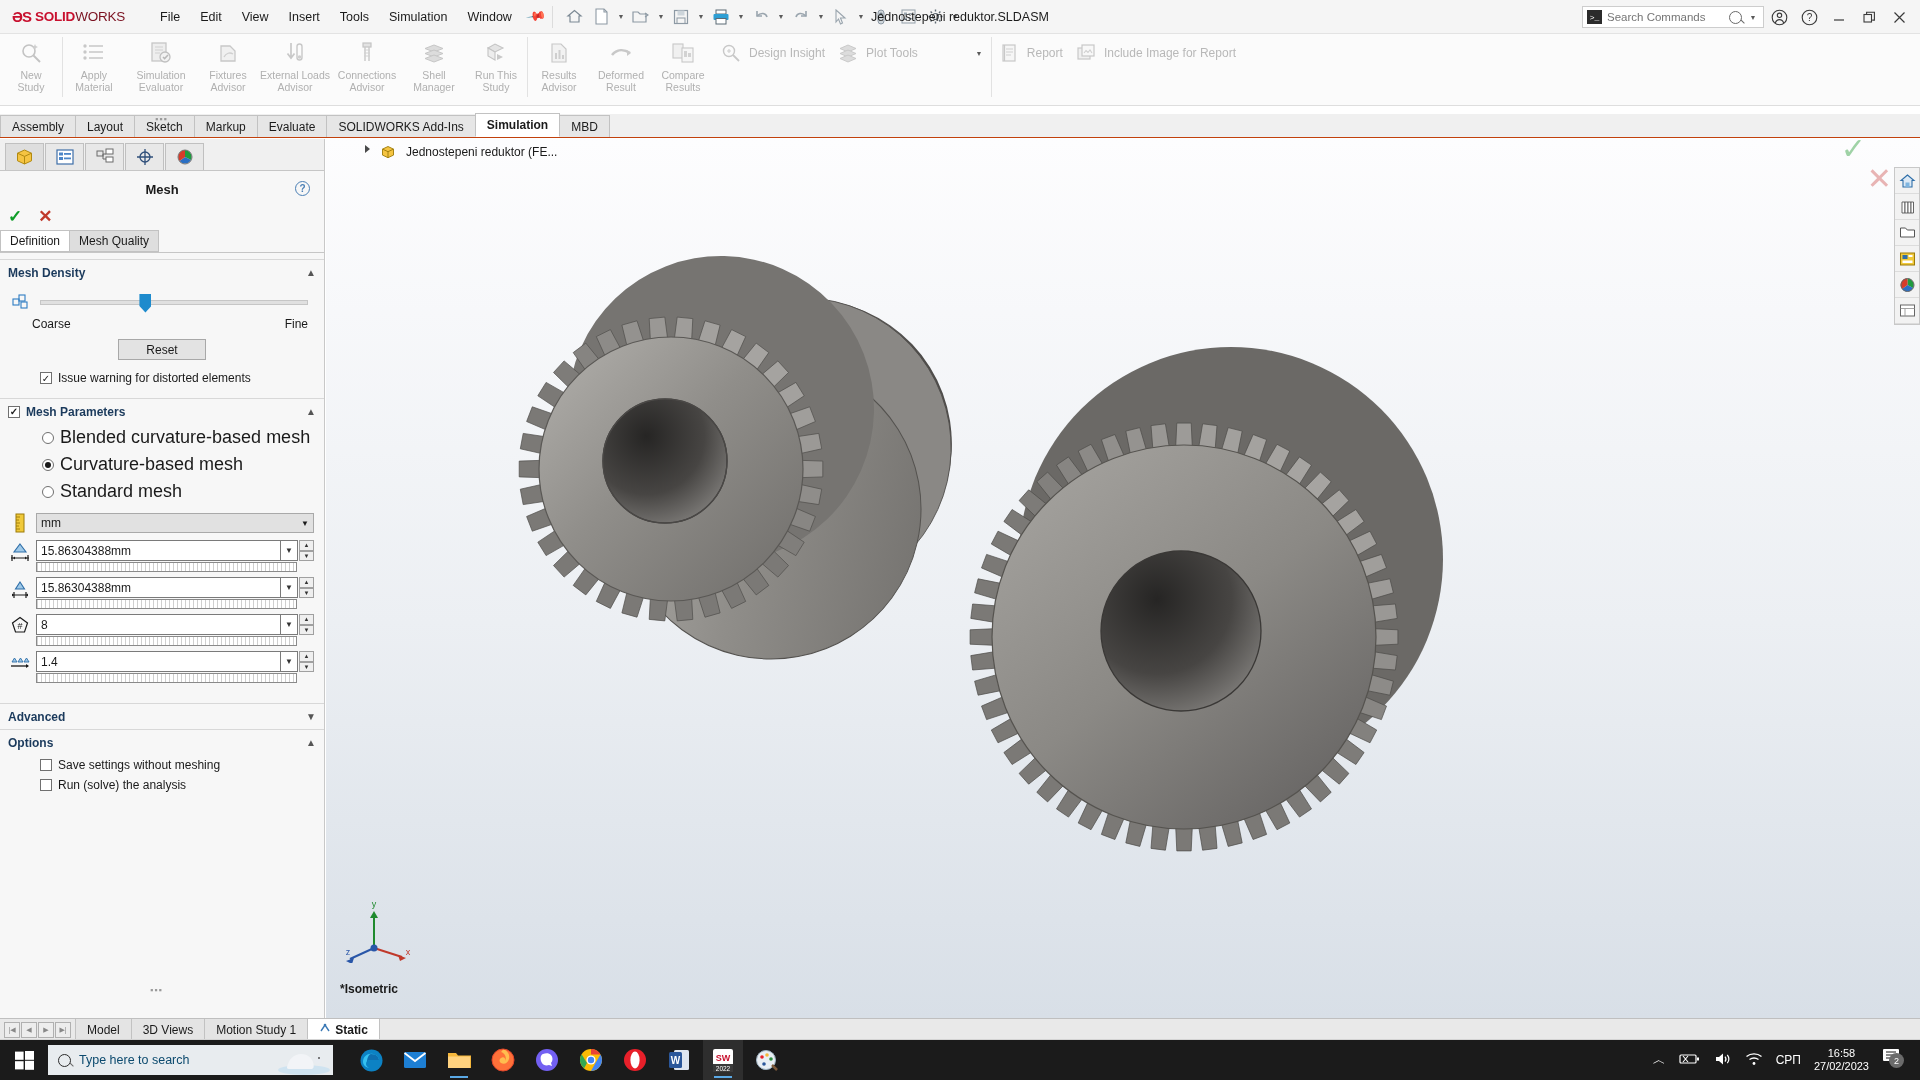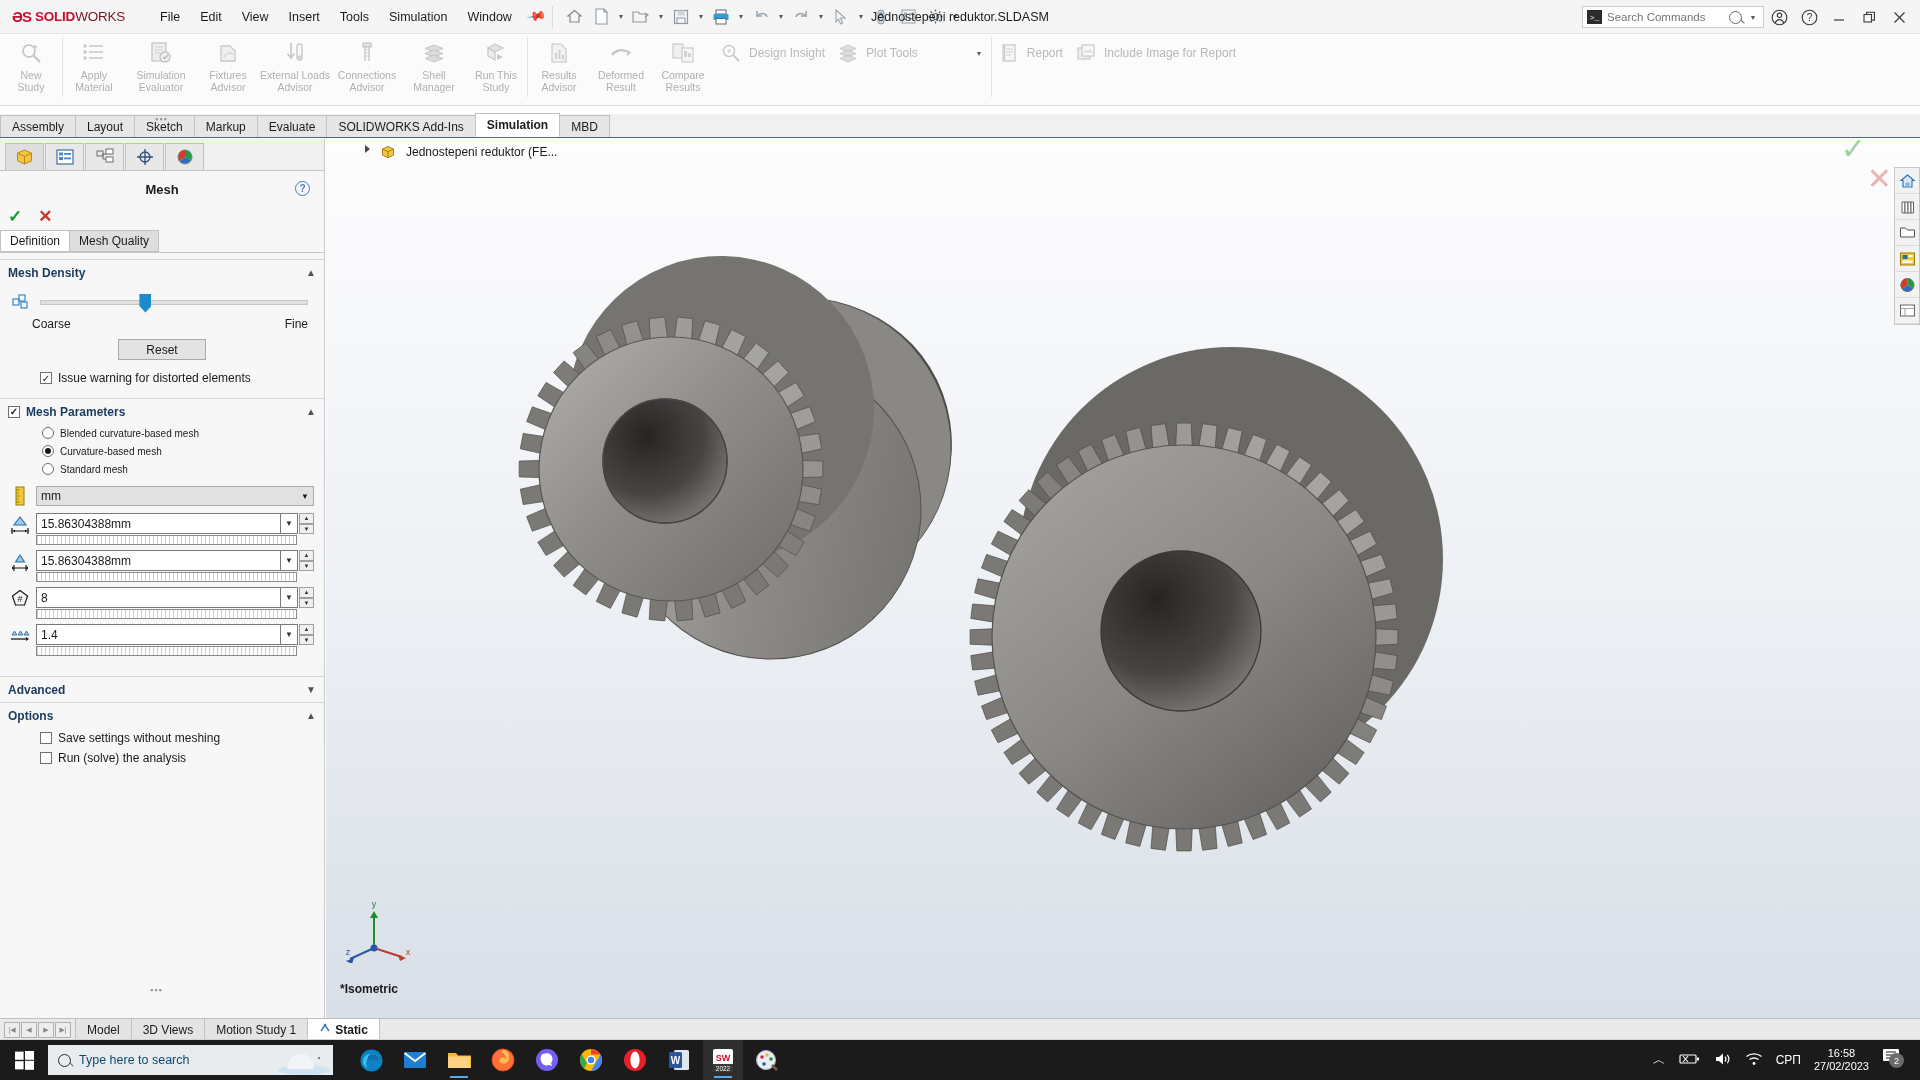--- a/index.html
+++ b/index.html
@@ -125,21 +125,21 @@
   .sect-head .chev { color:#555; font-size:10px; }
   .chk {
     width:12px; height:12px; border:1px solid #707070; background:#fff; display:inline-flex;
     align-items:center; justify-content:center; font-size:10px; color:#1a1a1a; flex:none;
   }
   .rad {
     width:12px; height:12px; border:1px solid #707070; border-radius:50%; background:#fff;
     display:inline-flex; align-items:center; justify-content:center; flex:none;
   }
   .rad.on::after { content:""; width:6px; height:6px; border-radius:50%; background:#1a1a1a; }
-  .optrow { display:flex; align-items:center; gap:6px; padding:3px 0 3px 42px; font-size:10px; }
+  .optrow { display:flex; align-items:center; gap:6px; padding:3px 0 3px 42px; font-size:18px; }
   .chkrow { display:flex; align-items:center; gap:6px; padding:3px 0 3px 40px; font-size:12px; }
 
   .slider-wrap { display:flex; align-items:center; padding:6px 16px 0 10px; gap:8px;}
   .slider-ico { width:22px; height:22px; display:flex; align-items:center; justify-content:center;}
   .slider-track { flex:1; height:5px; background:#e0e0e0; border:1px solid #c6c6c6; position:relative; }
   .slider-thumb {
     position:absolute; left:37%; top:-7px; width:12px; height:19px; background:#1e8bcd;
     clip-path: polygon(0 0, 100% 0, 100% 66%, 50% 100%, 0 66%);
   }
   .slider-labels { display:flex; justify-content:space-between; padding:4px 16px 0 32px; font-size:12px;}

